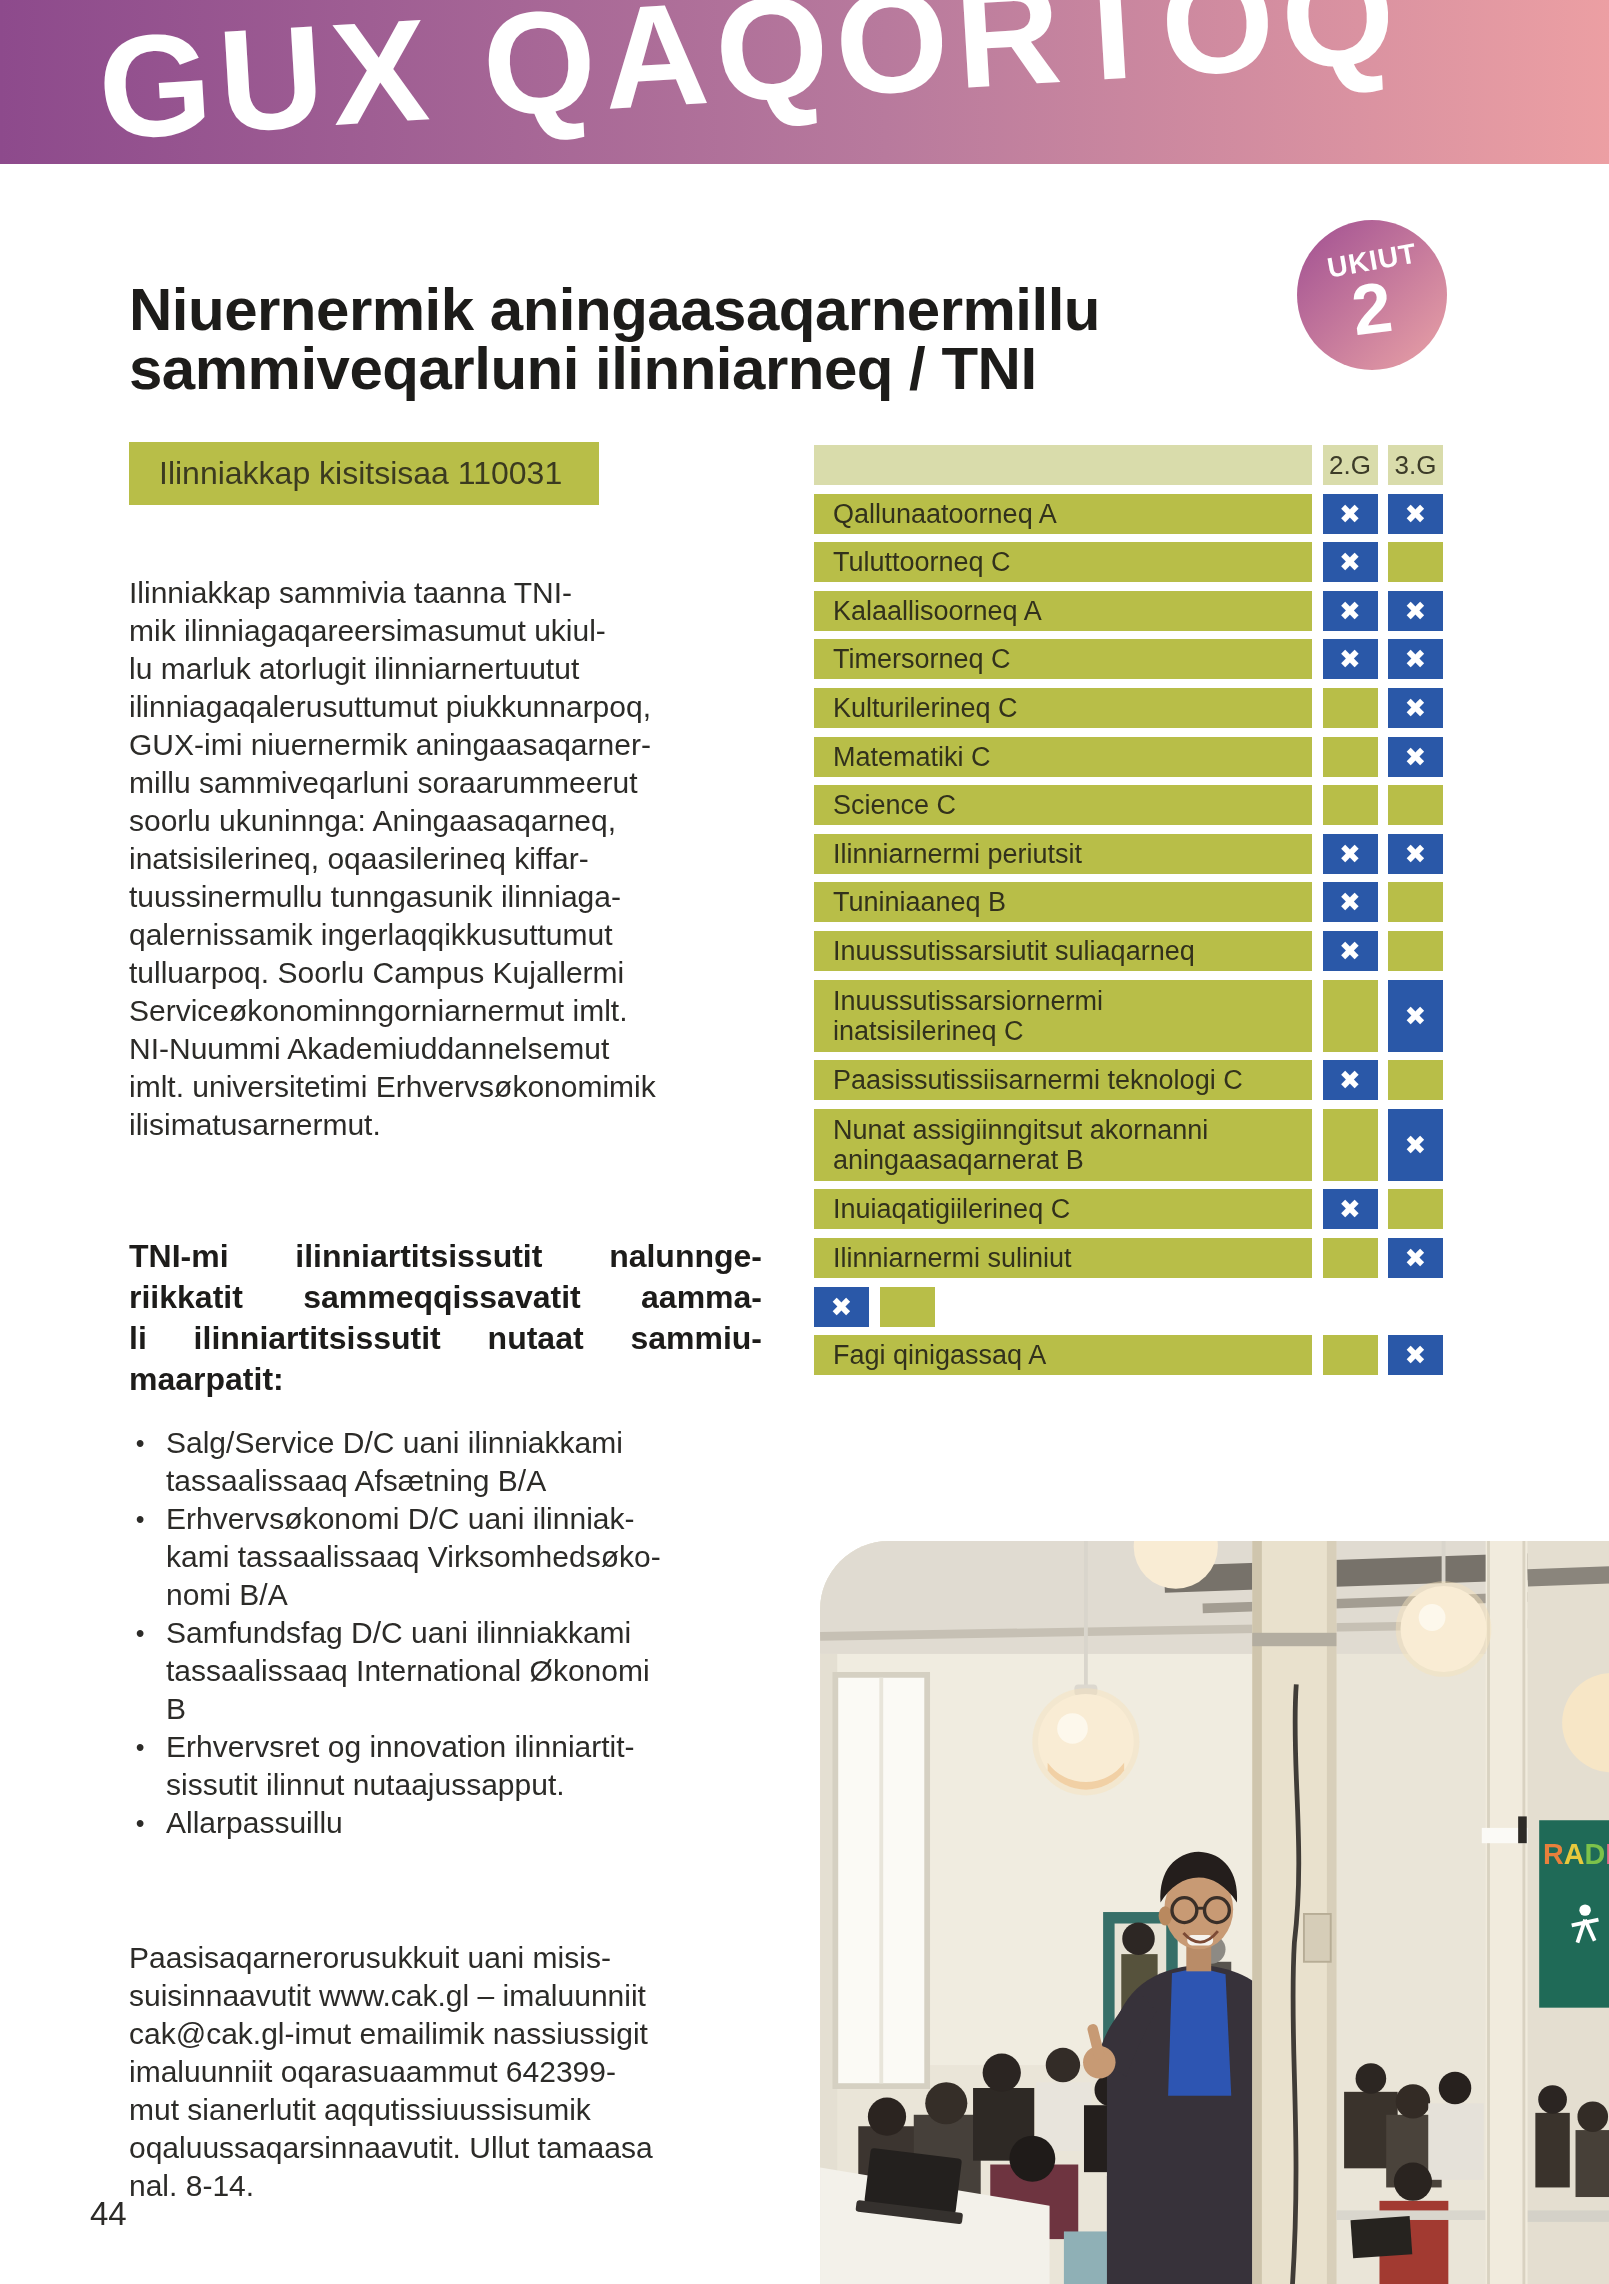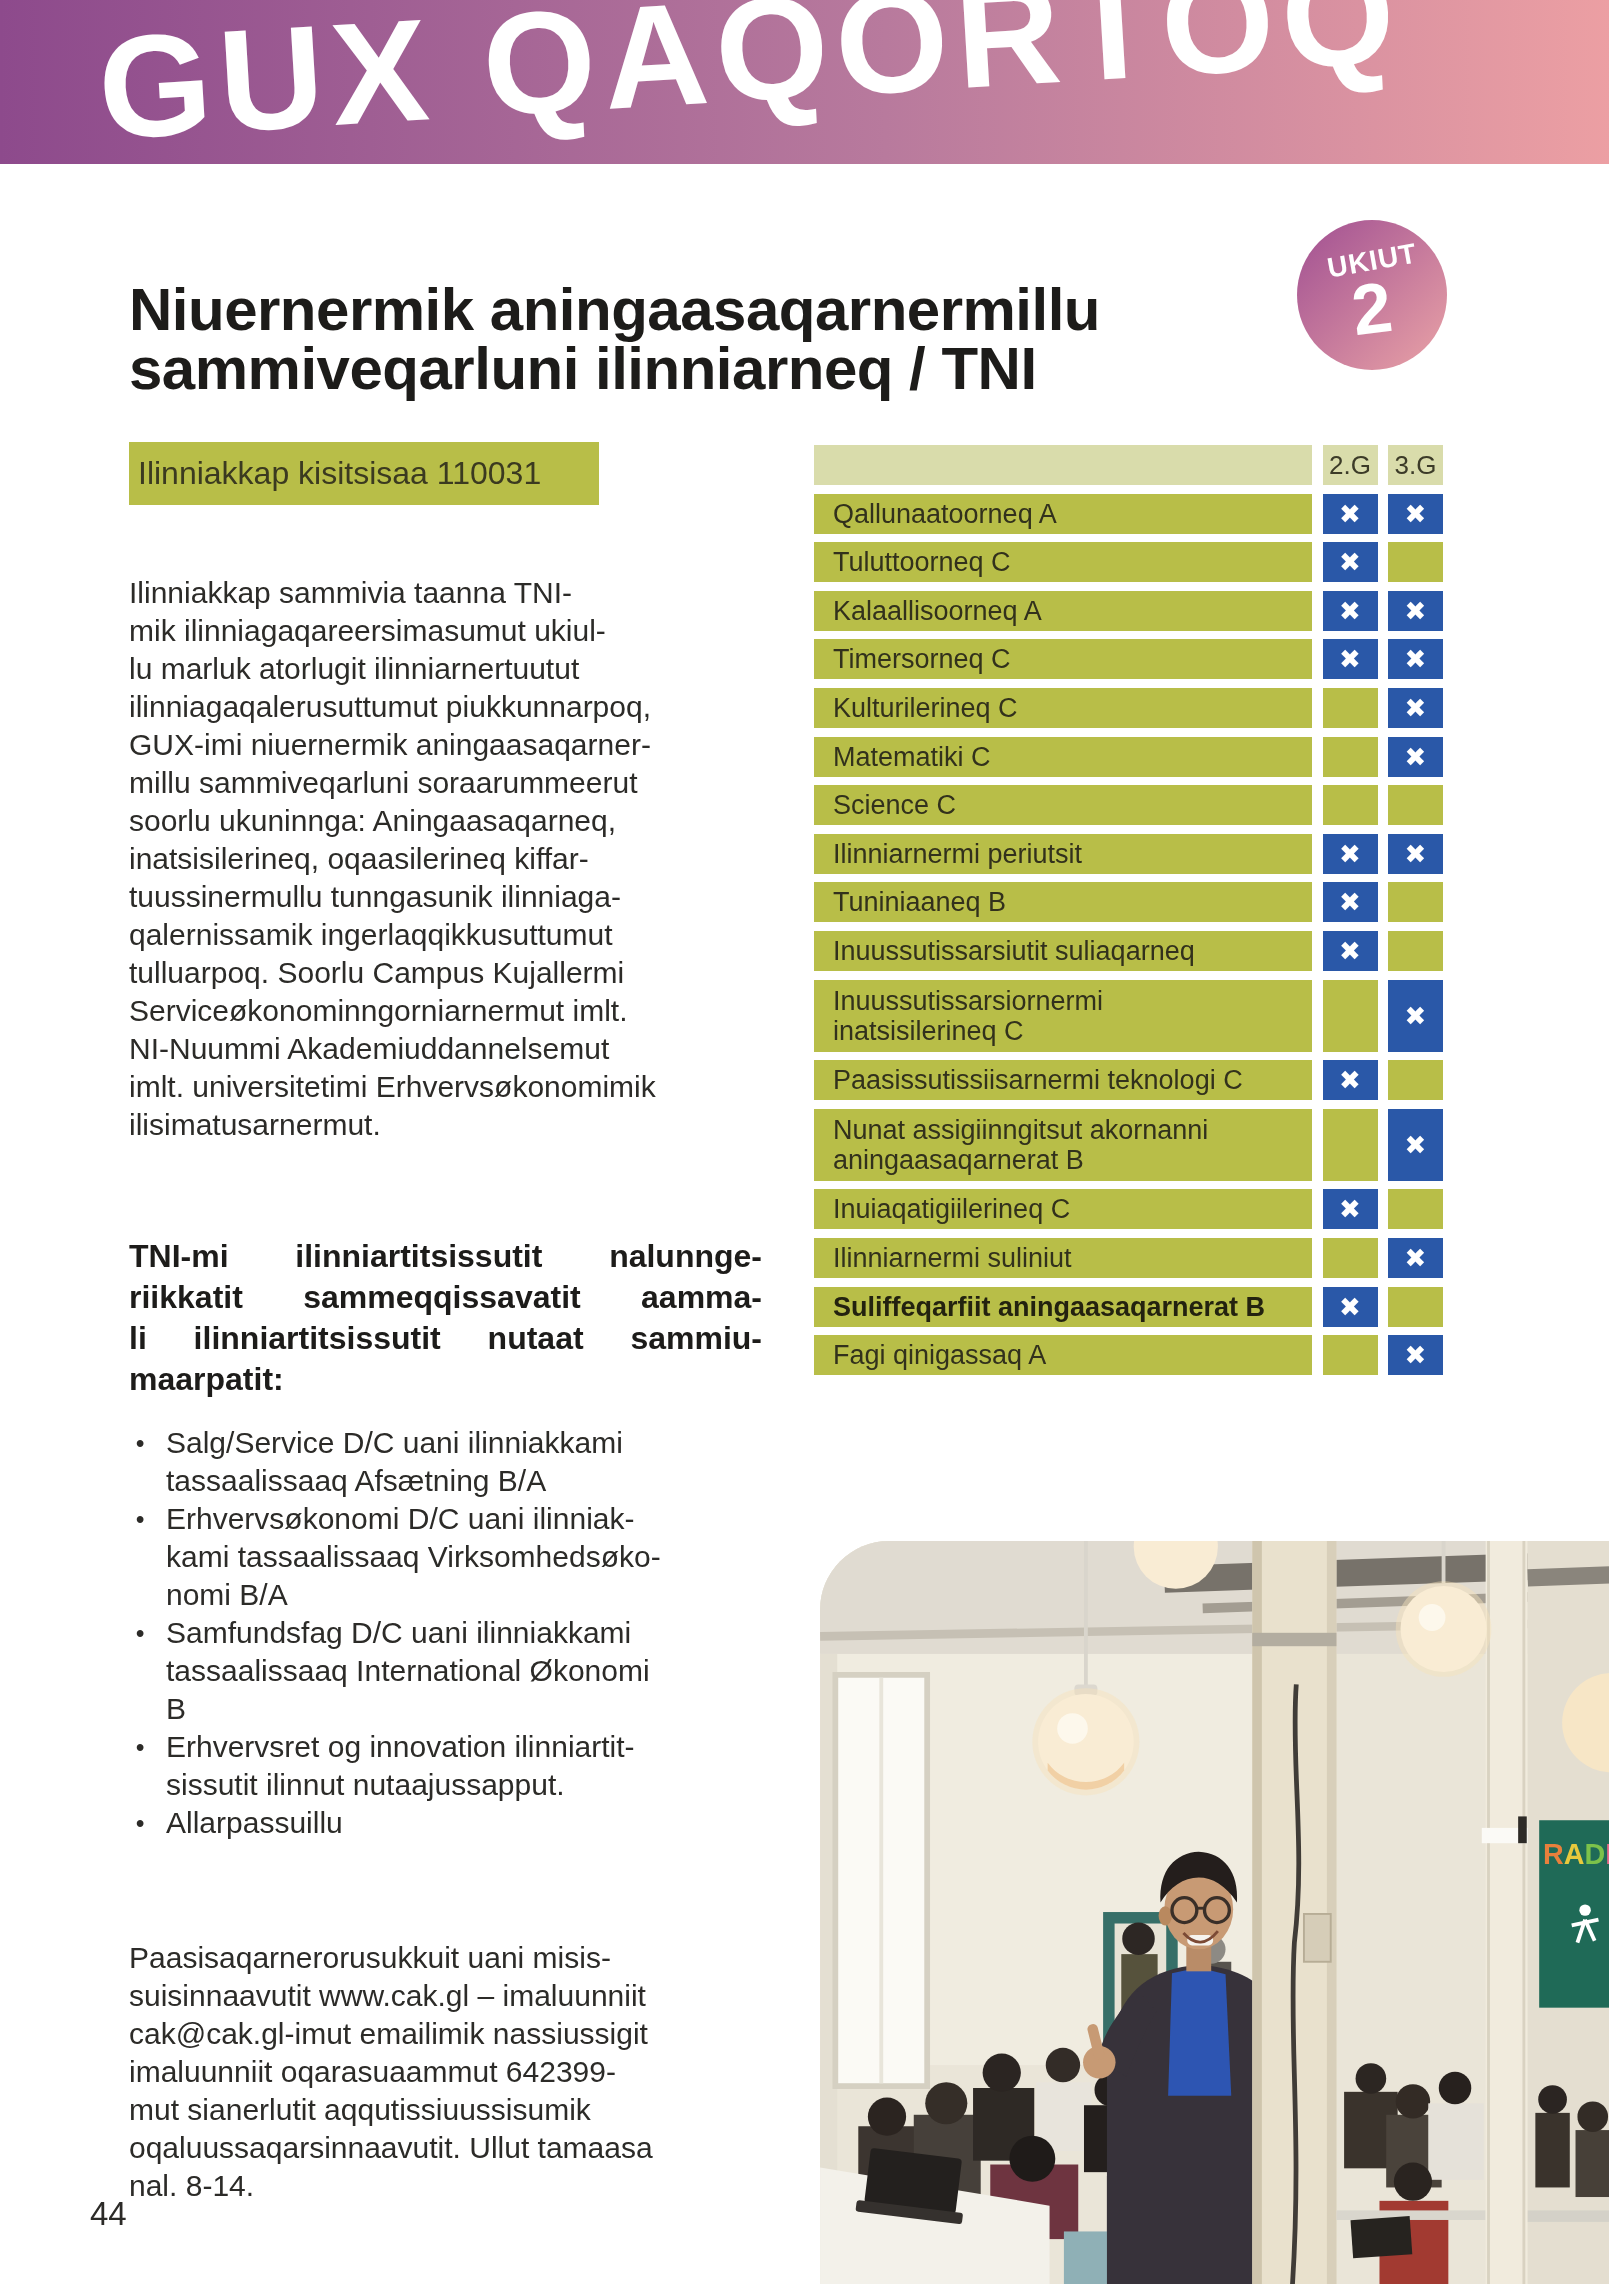--- a/index.html
+++ b/index.html
@@ -26,21 +26,21 @@
     display:flex;flex-direction:column;align-items:center;justify-content:center;color:#fff;}
   .badge .b-top{font-weight:bold;font-size:28px;letter-spacing:1px;transform:rotate(-10deg);margin-top:-3.8px;}
   .badge .b-num{font-weight:bold;font-size:71px;line-height:67px;transform:rotate(-7deg);margin-top:-1.9px;}
 
   
   .title{position:absolute;left:129px;top:280px;width:1051px;font-weight:bold;font-size:60px;
     line-height:59px;color:#1d1c1a;letter-spacing:-0.5px;}
 
   
   .code-label{position:absolute;left:129px;top:442px;width:470px;height:63px;background:var(--olive);
-    font-size:32px;color:#3b3a20;display:flex;align-items:center;padding-left:9px;}
+    font-size:32px;color:#3b3a20;display:flex;align-items:center;padding-left:30px;}
 
   
   .col-text{position:absolute;left:129px;width:639px;font-size:30px;line-height:38px;color:var(--text-dark);}
   .intro{top:574px;}
   .outro{top:1939px;}
   .bold-para{position:absolute;left:129px;top:1236px;width:633px;font-size:32px;font-weight:bold;
     line-height:41px;color:#1d1c1a;}
   .jline{text-align:justify;text-align-last:justify;}
   .bold-para .jline:last-child{text-align-last:left;}
 
@@ -221,21 +221,20 @@
           <div class="tcell mark on">✖</div>
         </div><div class="trow">
           <div class="tcell label">Inuiaqatigiilerineq C</div>
           <div class="tcell mark on">✖</div>
           <div class="tcell mark"></div>
         </div><div class="trow">
           <div class="tcell label">Ilinniarnermi suliniut</div>
           <div class="tcell mark"></div>
           <div class="tcell mark on">✖</div>
         </div><div class="trow">
-          <div class="tcell label bold">Suliffeqarfiit aningaasaqarnerat B</div>
           <div class="tcell mark on">✖</div>
           <div class="tcell mark"></div>
         </div><div class="trow">
           <div class="tcell label">Fagi qinigassaq A</div>
           <div class="tcell mark"></div>
           <div class="tcell mark on">✖</div>
         </div></div>
   </div>
 
   <div class="photo">

